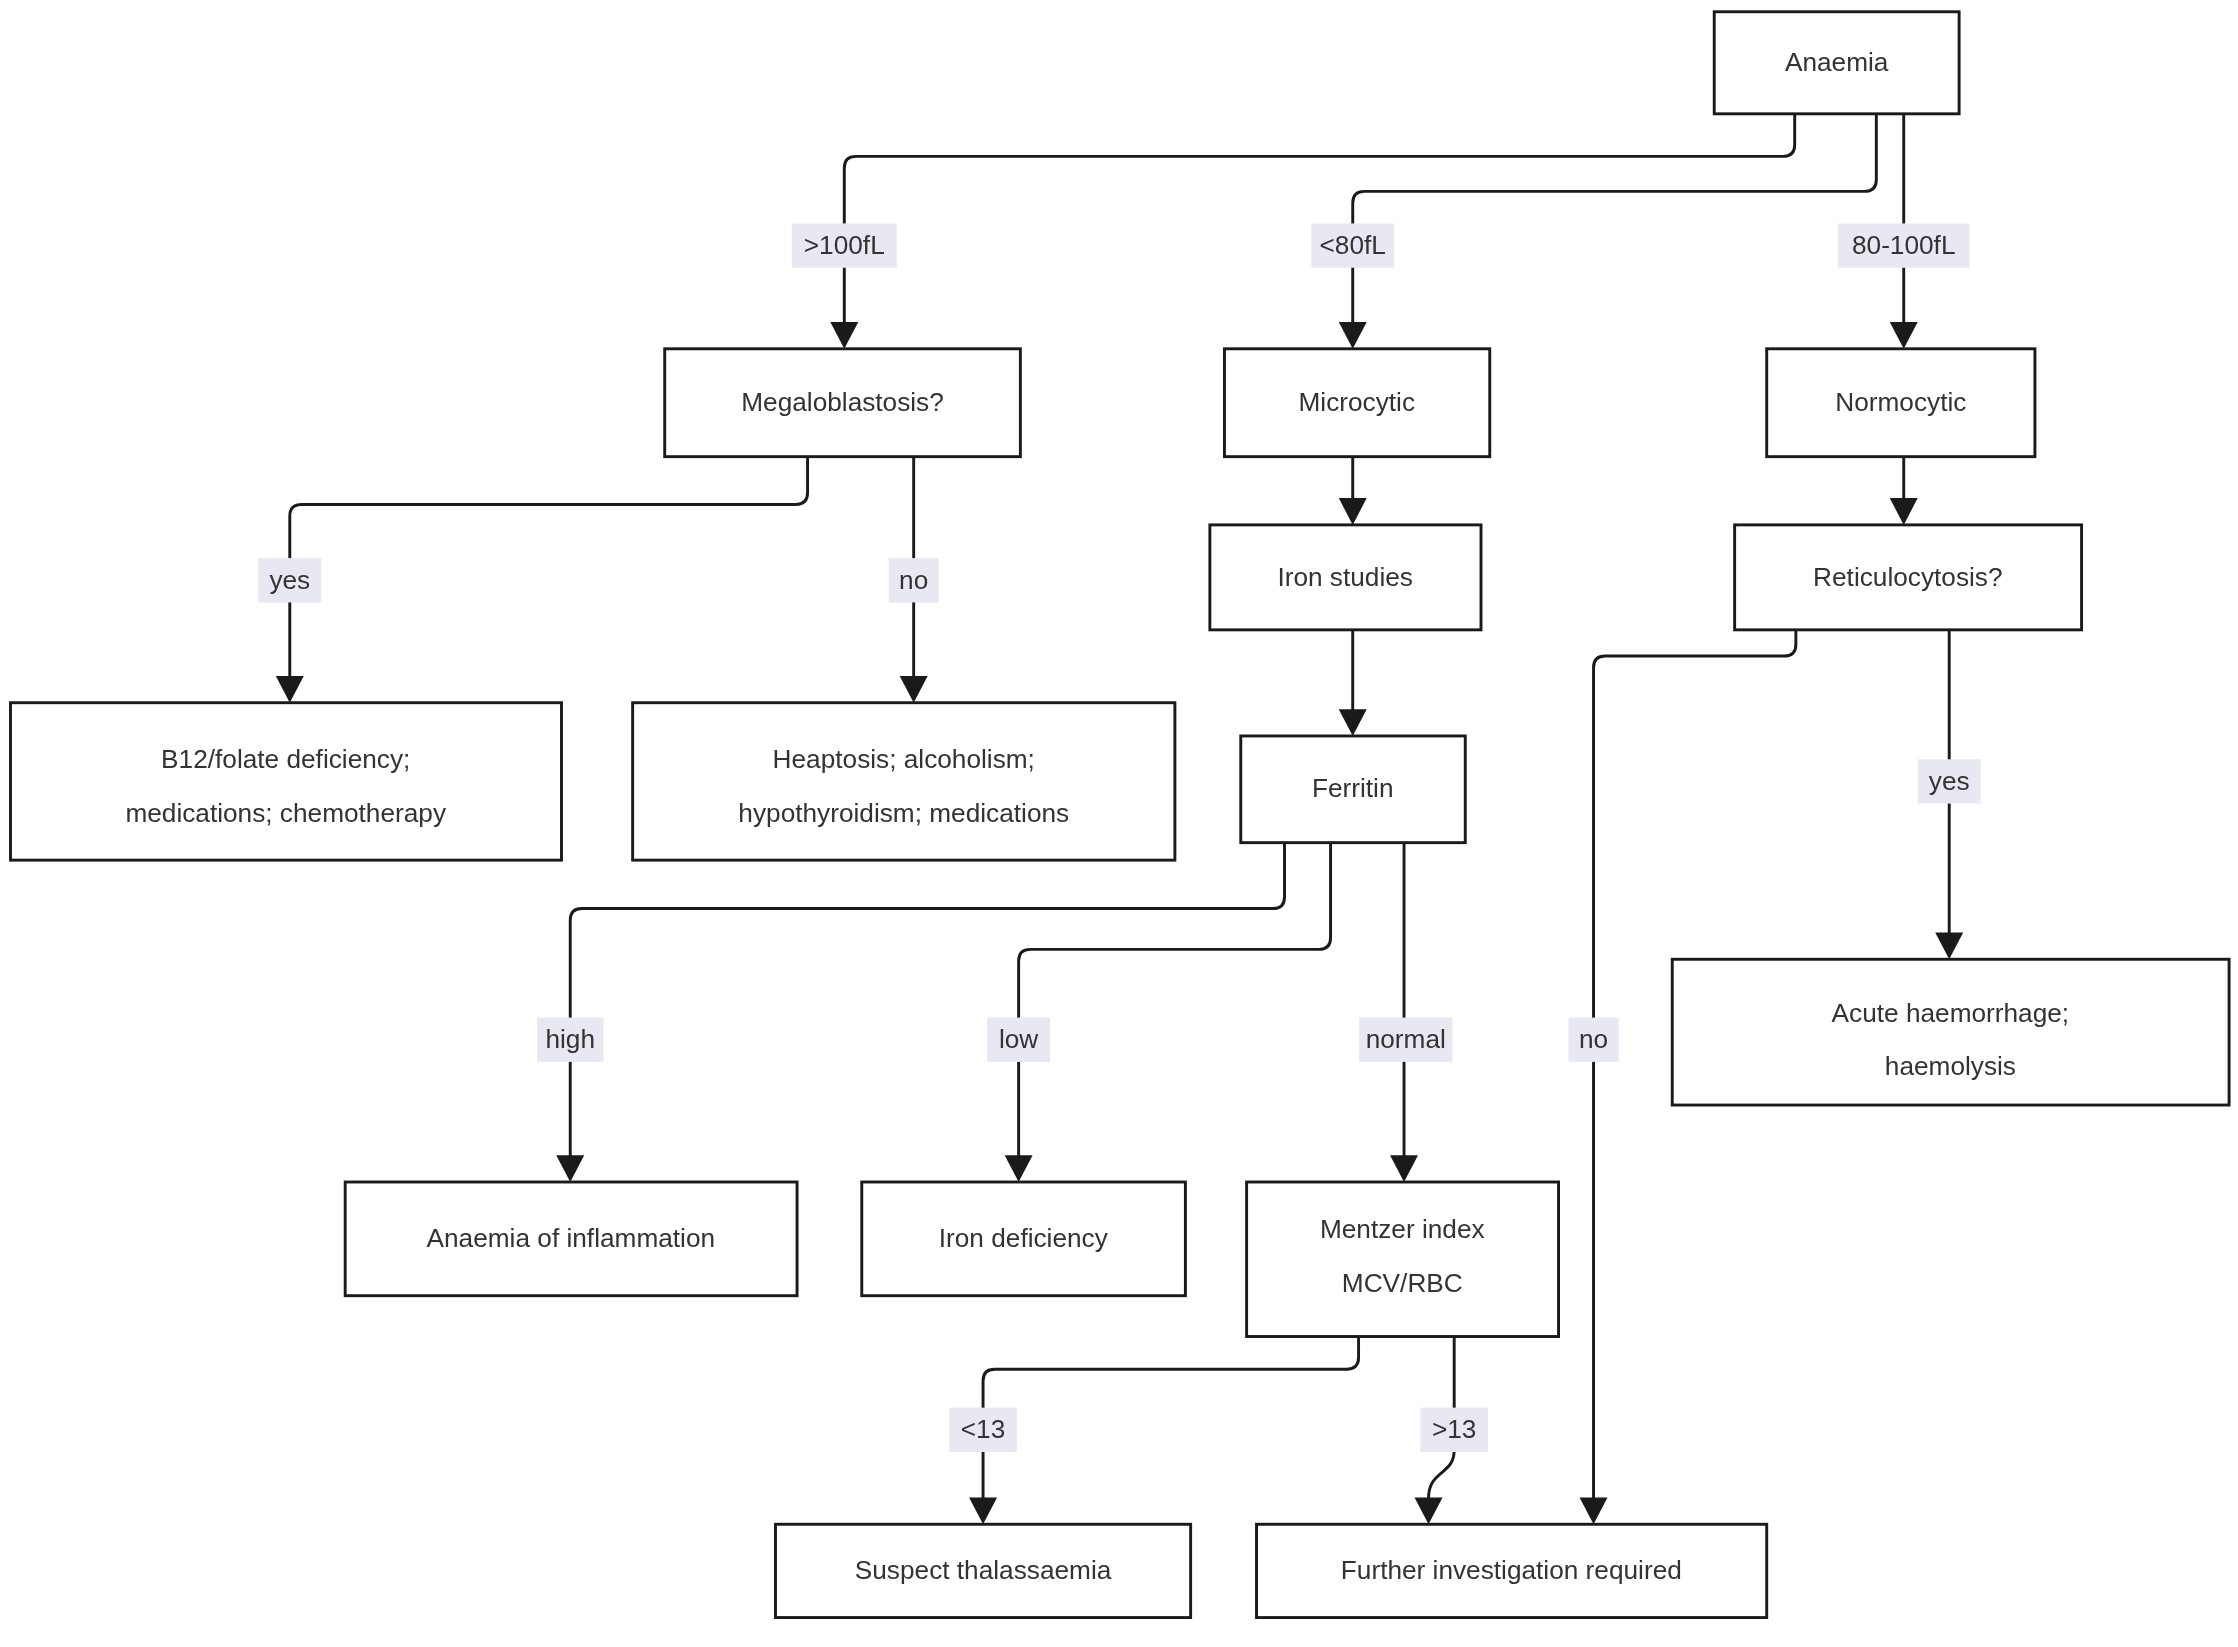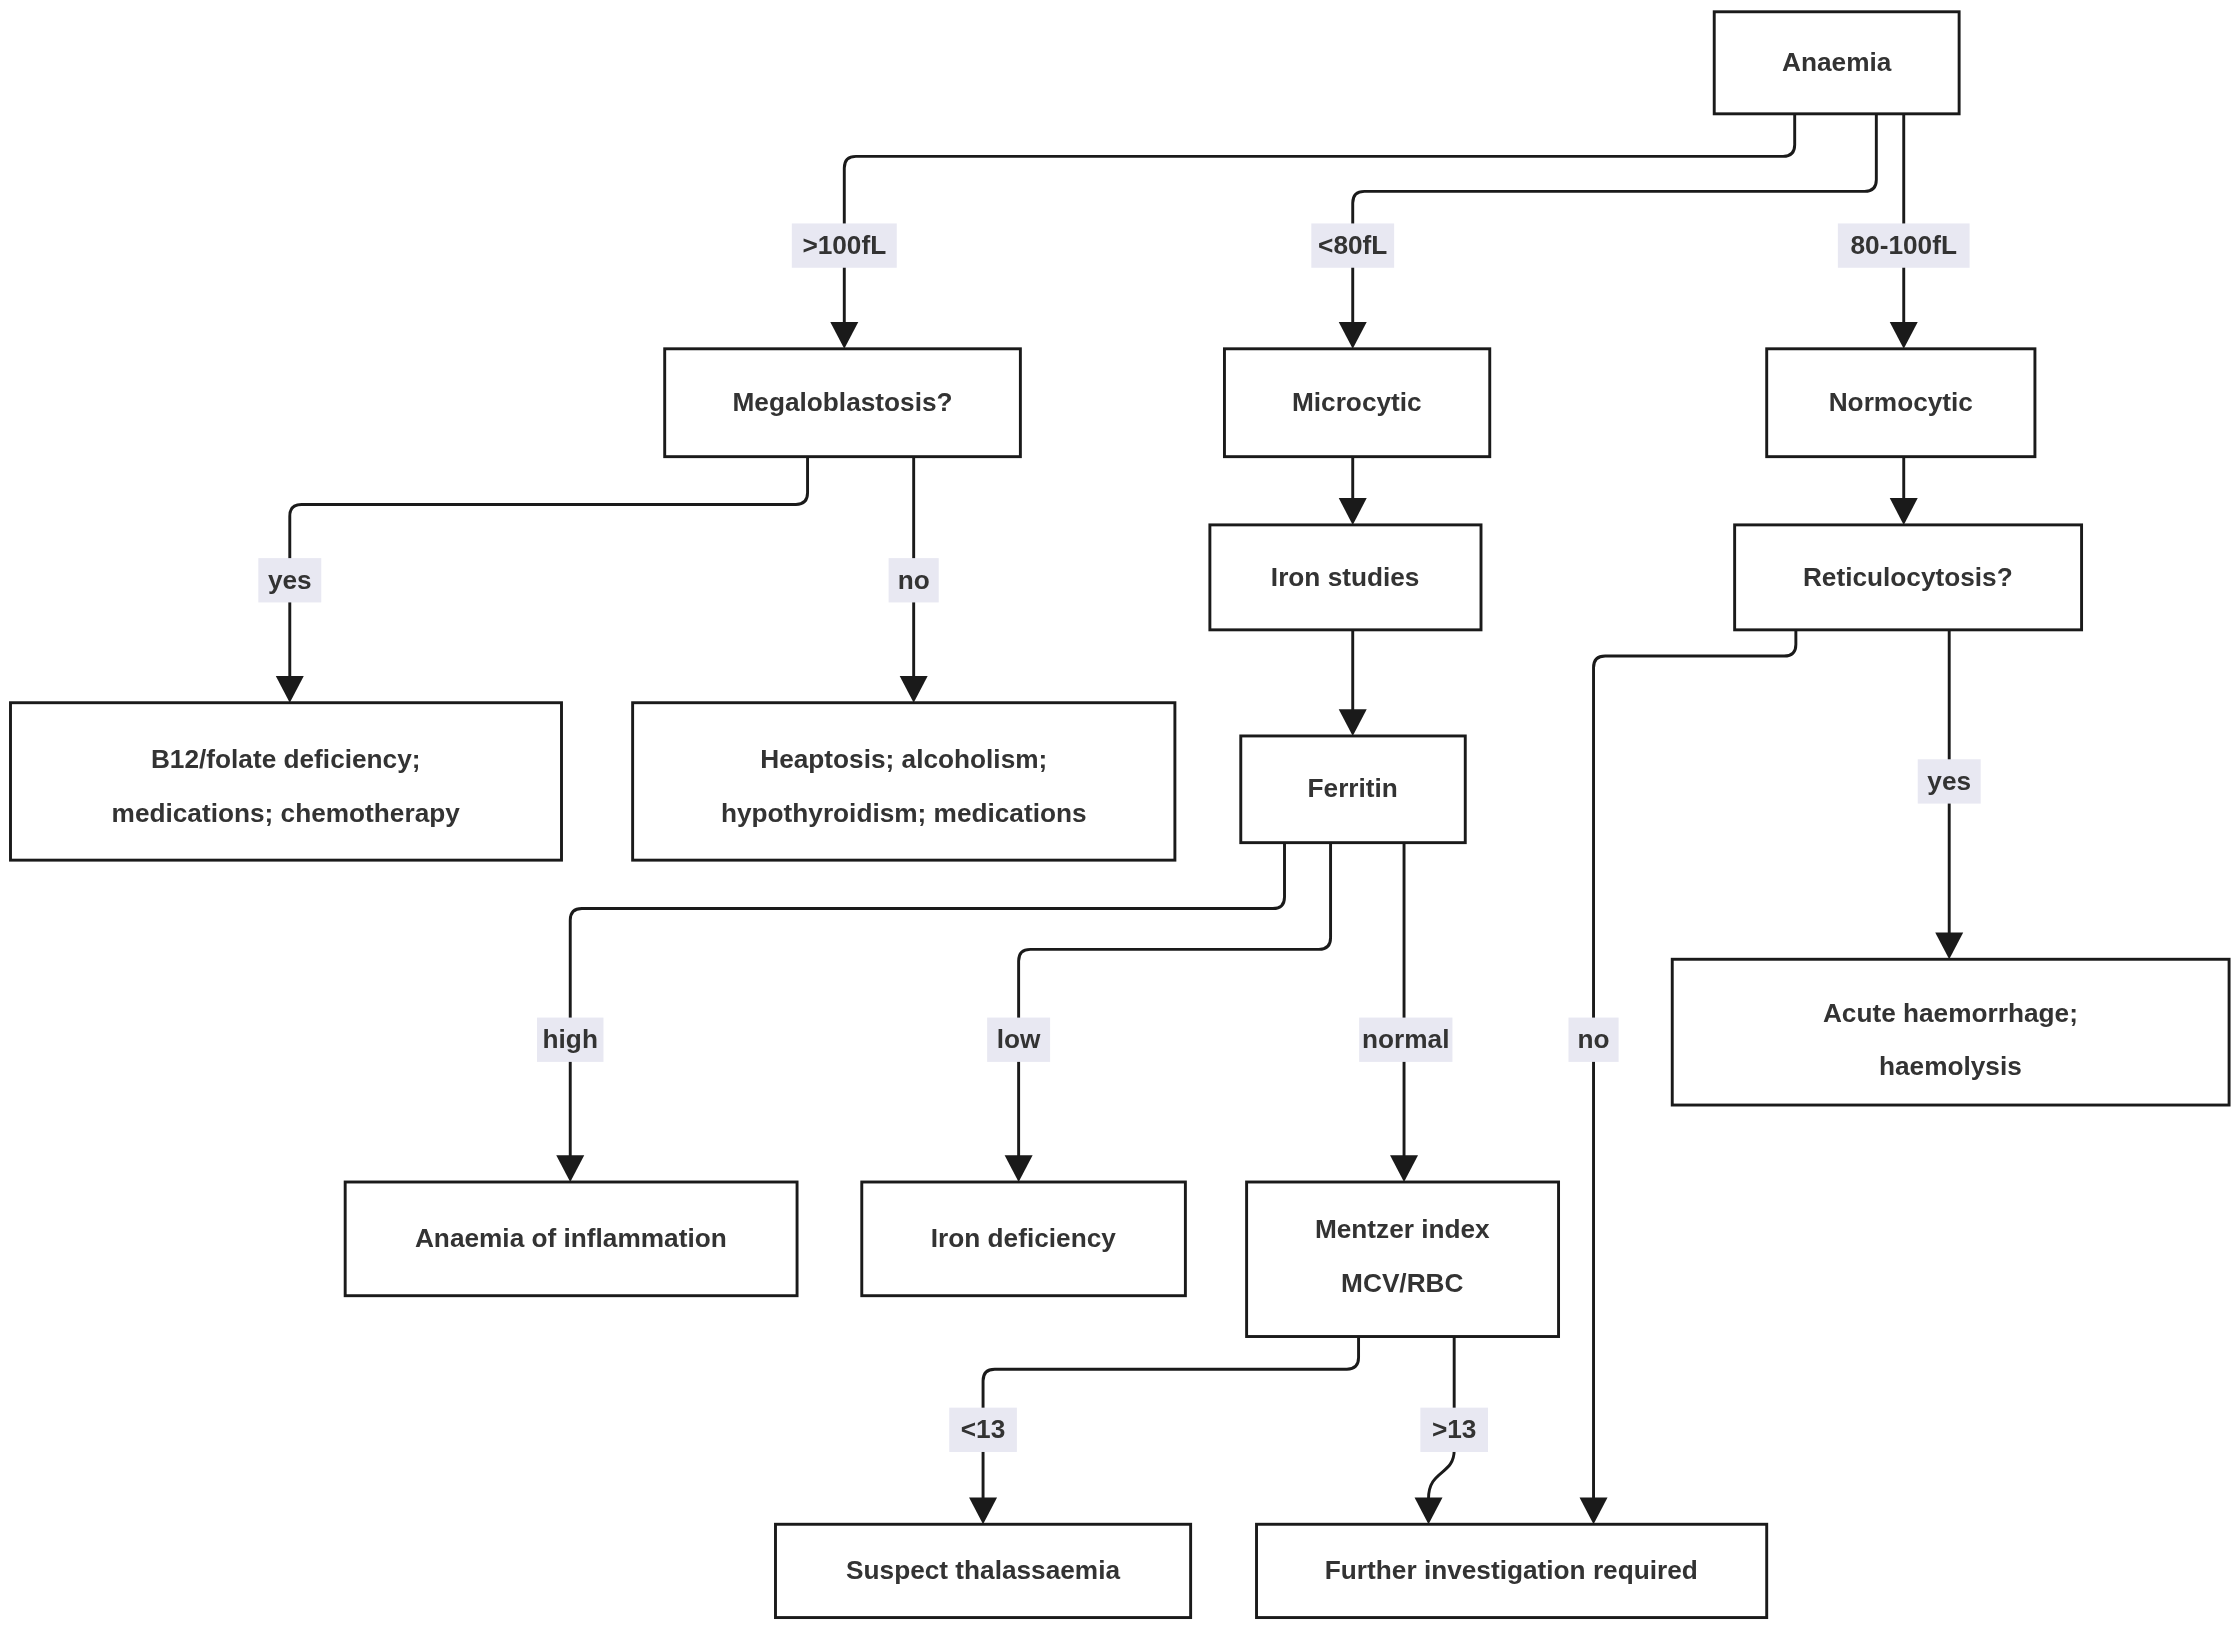--- a/index.html
+++ b/index.html
@@ -11,21 +11,20 @@
     width: 2239px;
     height: 1648px;
     font-family: "Liberation Sans", sans-serif;
     overflow: hidden;
   }
   #chart-root {
     position: relative;
     width: 2239px;
     height: 1612px;
     background: #ffffff;
-    font-weight: bold;
   }
   svg.flow {
     position: absolute;
     top: 0;
     left: 0;
     width: 2239px;
     height: 1648px;
     display: block;
   }
   .node-rect {

